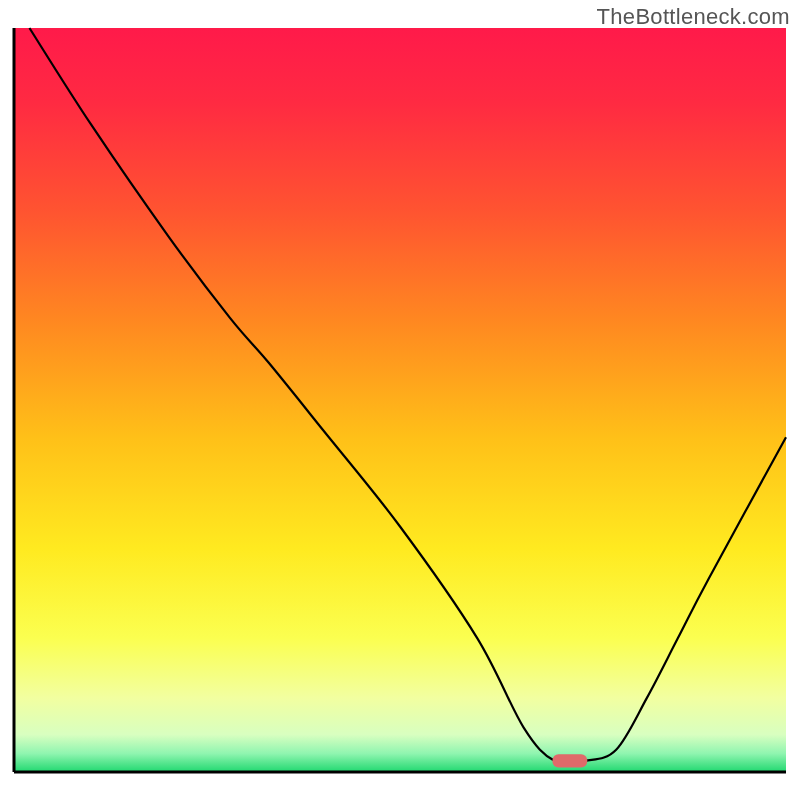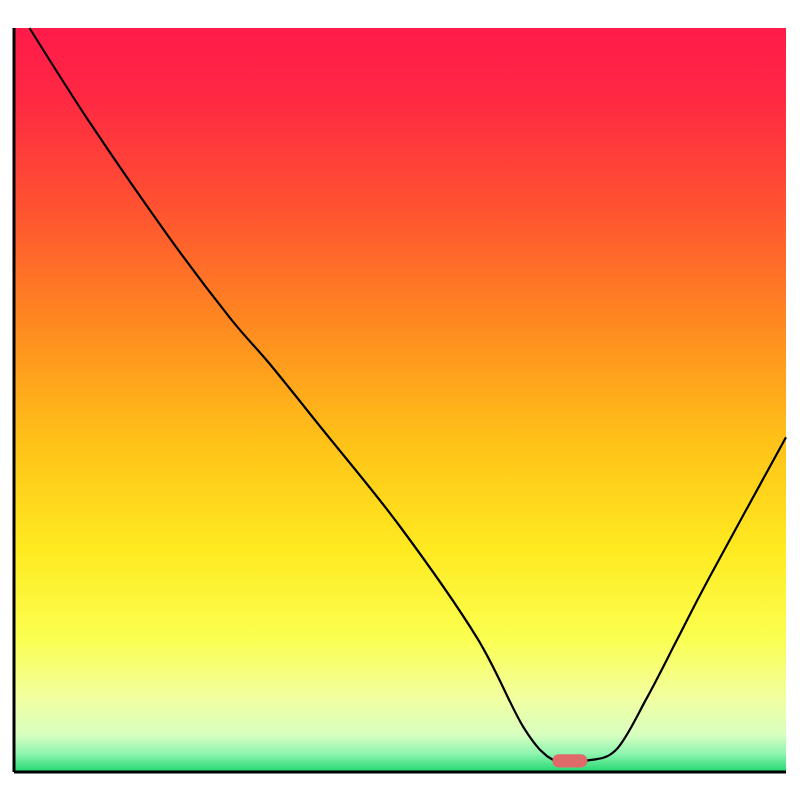--- a/index.html
+++ b/index.html
@@ -30,20 +30,21 @@
     top: 0;
     left: 0;
     width: 800px;
     height: 800px;
   }
 </style>
 </head>
 <body>
 <div class="container">
 
+<div class="watermark">TheBottleneck.com</div>
 
 <svg class="chart" viewBox="0 0 800 800">
   <defs>
     <linearGradient id="bg-grad" x1="0" y1="0" x2="0" y2="1">
           <stop offset="0%" stop-color="#ff1a4a"></stop>
           <stop offset="10%" stop-color="#ff2a42"></stop>
           <stop offset="25%" stop-color="#ff5530"></stop>
           <stop offset="40%" stop-color="#ff8a20"></stop>
           <stop offset="55.00000000000001%" stop-color="#ffc018"></stop>
           <stop offset="70%" stop-color="#ffea20"></stop>

